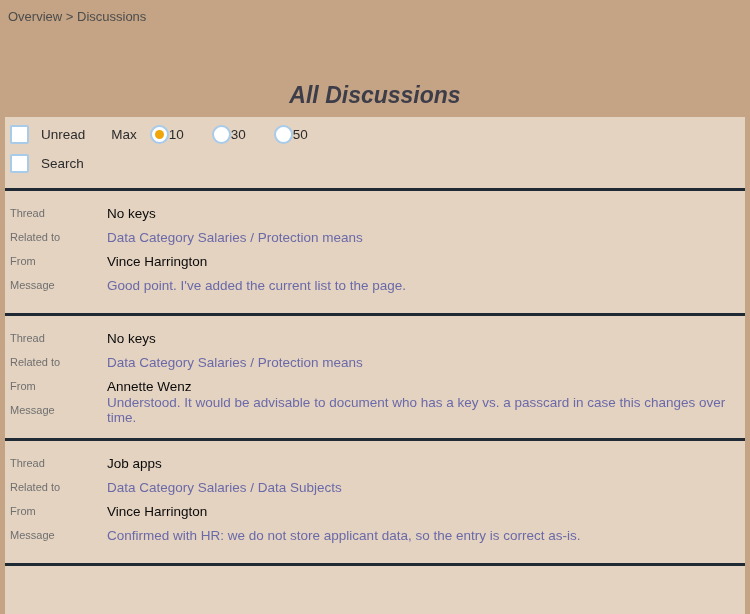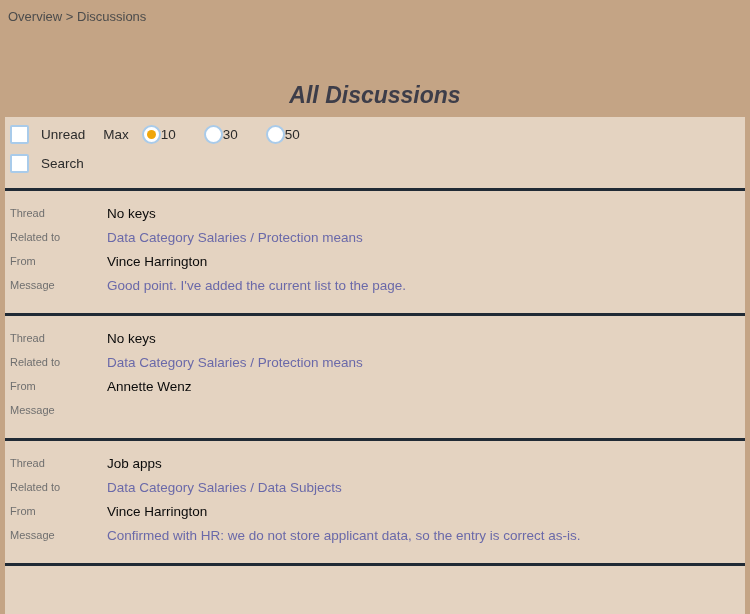--- a/index.html
+++ b/index.html
@@ -59,21 +59,21 @@
     box-sizing: content-box;
     cursor: pointer;
   }
   .cb-label {
     margin-left: 12px;
     font-size: 13.5px;
     color: #2b2b2b;
     cursor: pointer;
   }
   .max-label {
-    margin-left: 18px;
+    margin-left: 26px;
     font-size: 13.5px;
     color: #2b2b2b;
   }
   .radio-item {
     display: flex;
     align-items: center;
     margin-left: 13px;
   }
   .radio {
     width: 15px; height: 15px;
@@ -189,20 +189,21 @@
     <div class="t-row">
       <span class="t-label">Related to</span>
       <span class="t-value link">Data Category Salaries / Protection means</span>
     </div>
     <div class="t-row">
       <span class="t-label">From</span>
       <span class="t-value plain">Annette Wenz</span>
     </div>
     <div class="t-row">
       <span class="t-label">Message</span>
+      <span class="t-value link">Understood. It would be advisable to document who has a key vs. a passcard in case this changes over time.</span>
     </div>
   </div>
   <div class="sep"></div>
 
   <div class="thread-block">
     <div class="t-row">
       <span class="t-label">Thread</span>
       <span class="t-value plain">Job apps</span>
     </div>
     <div class="t-row">

